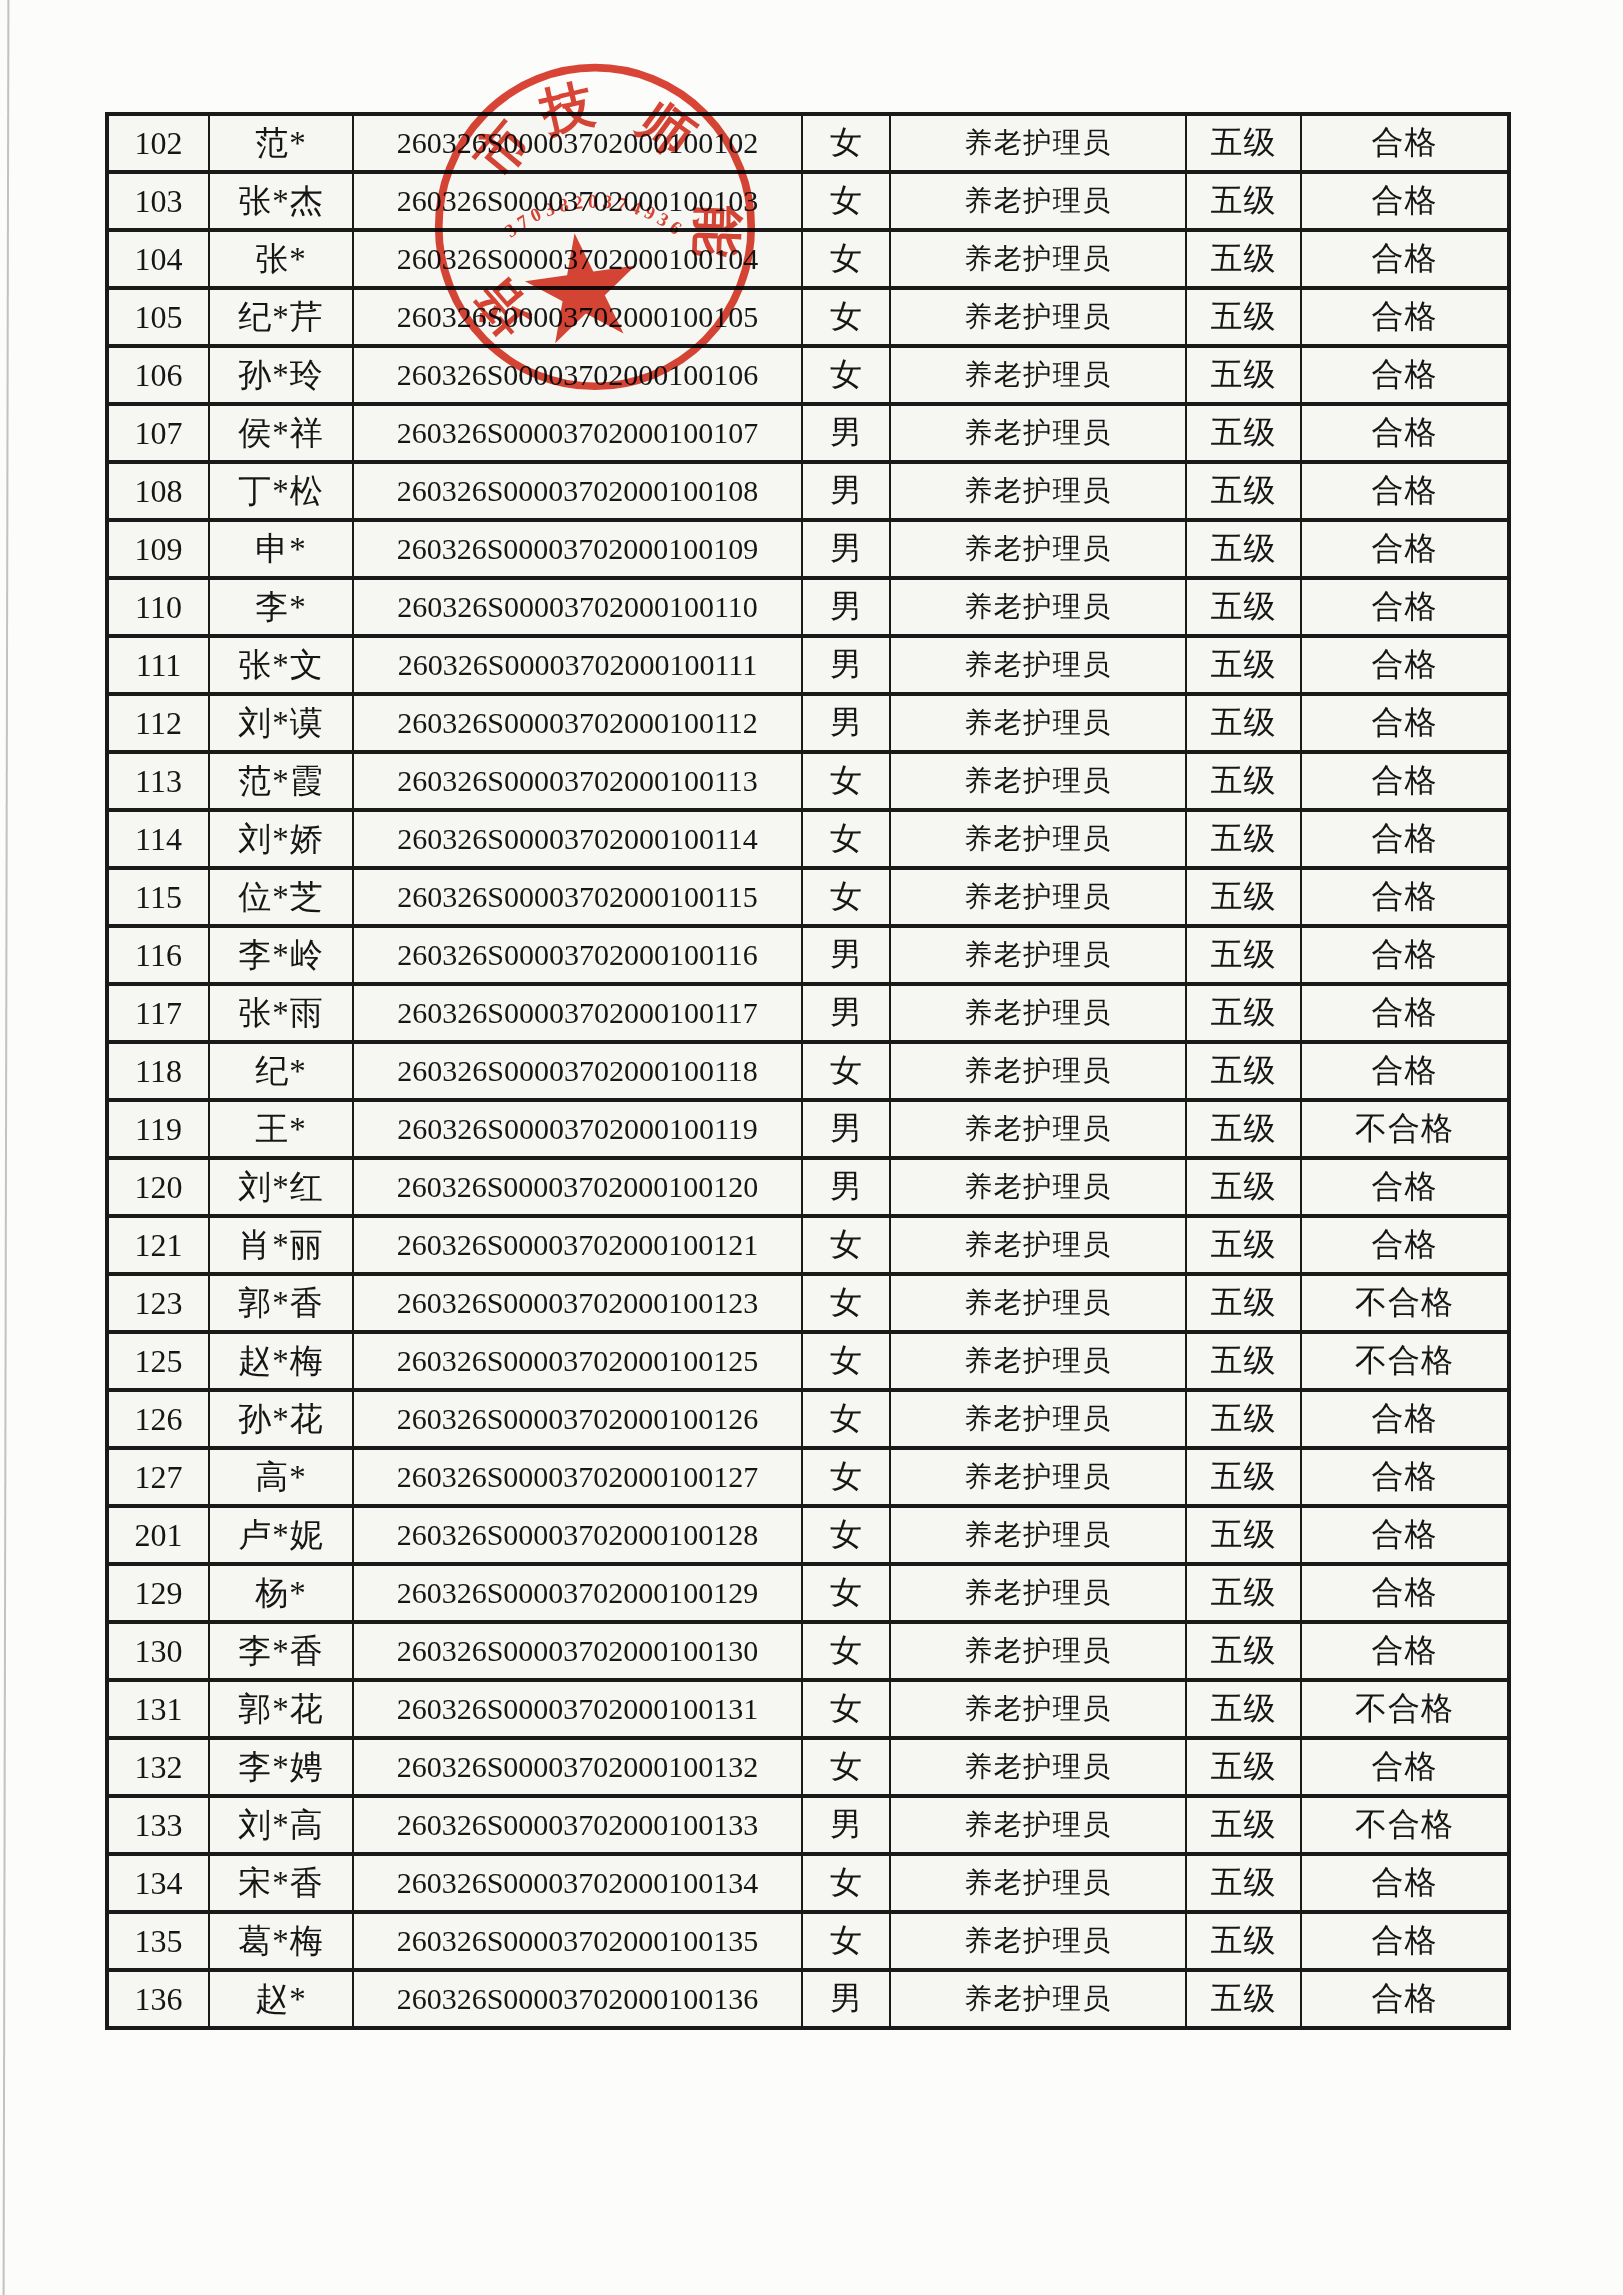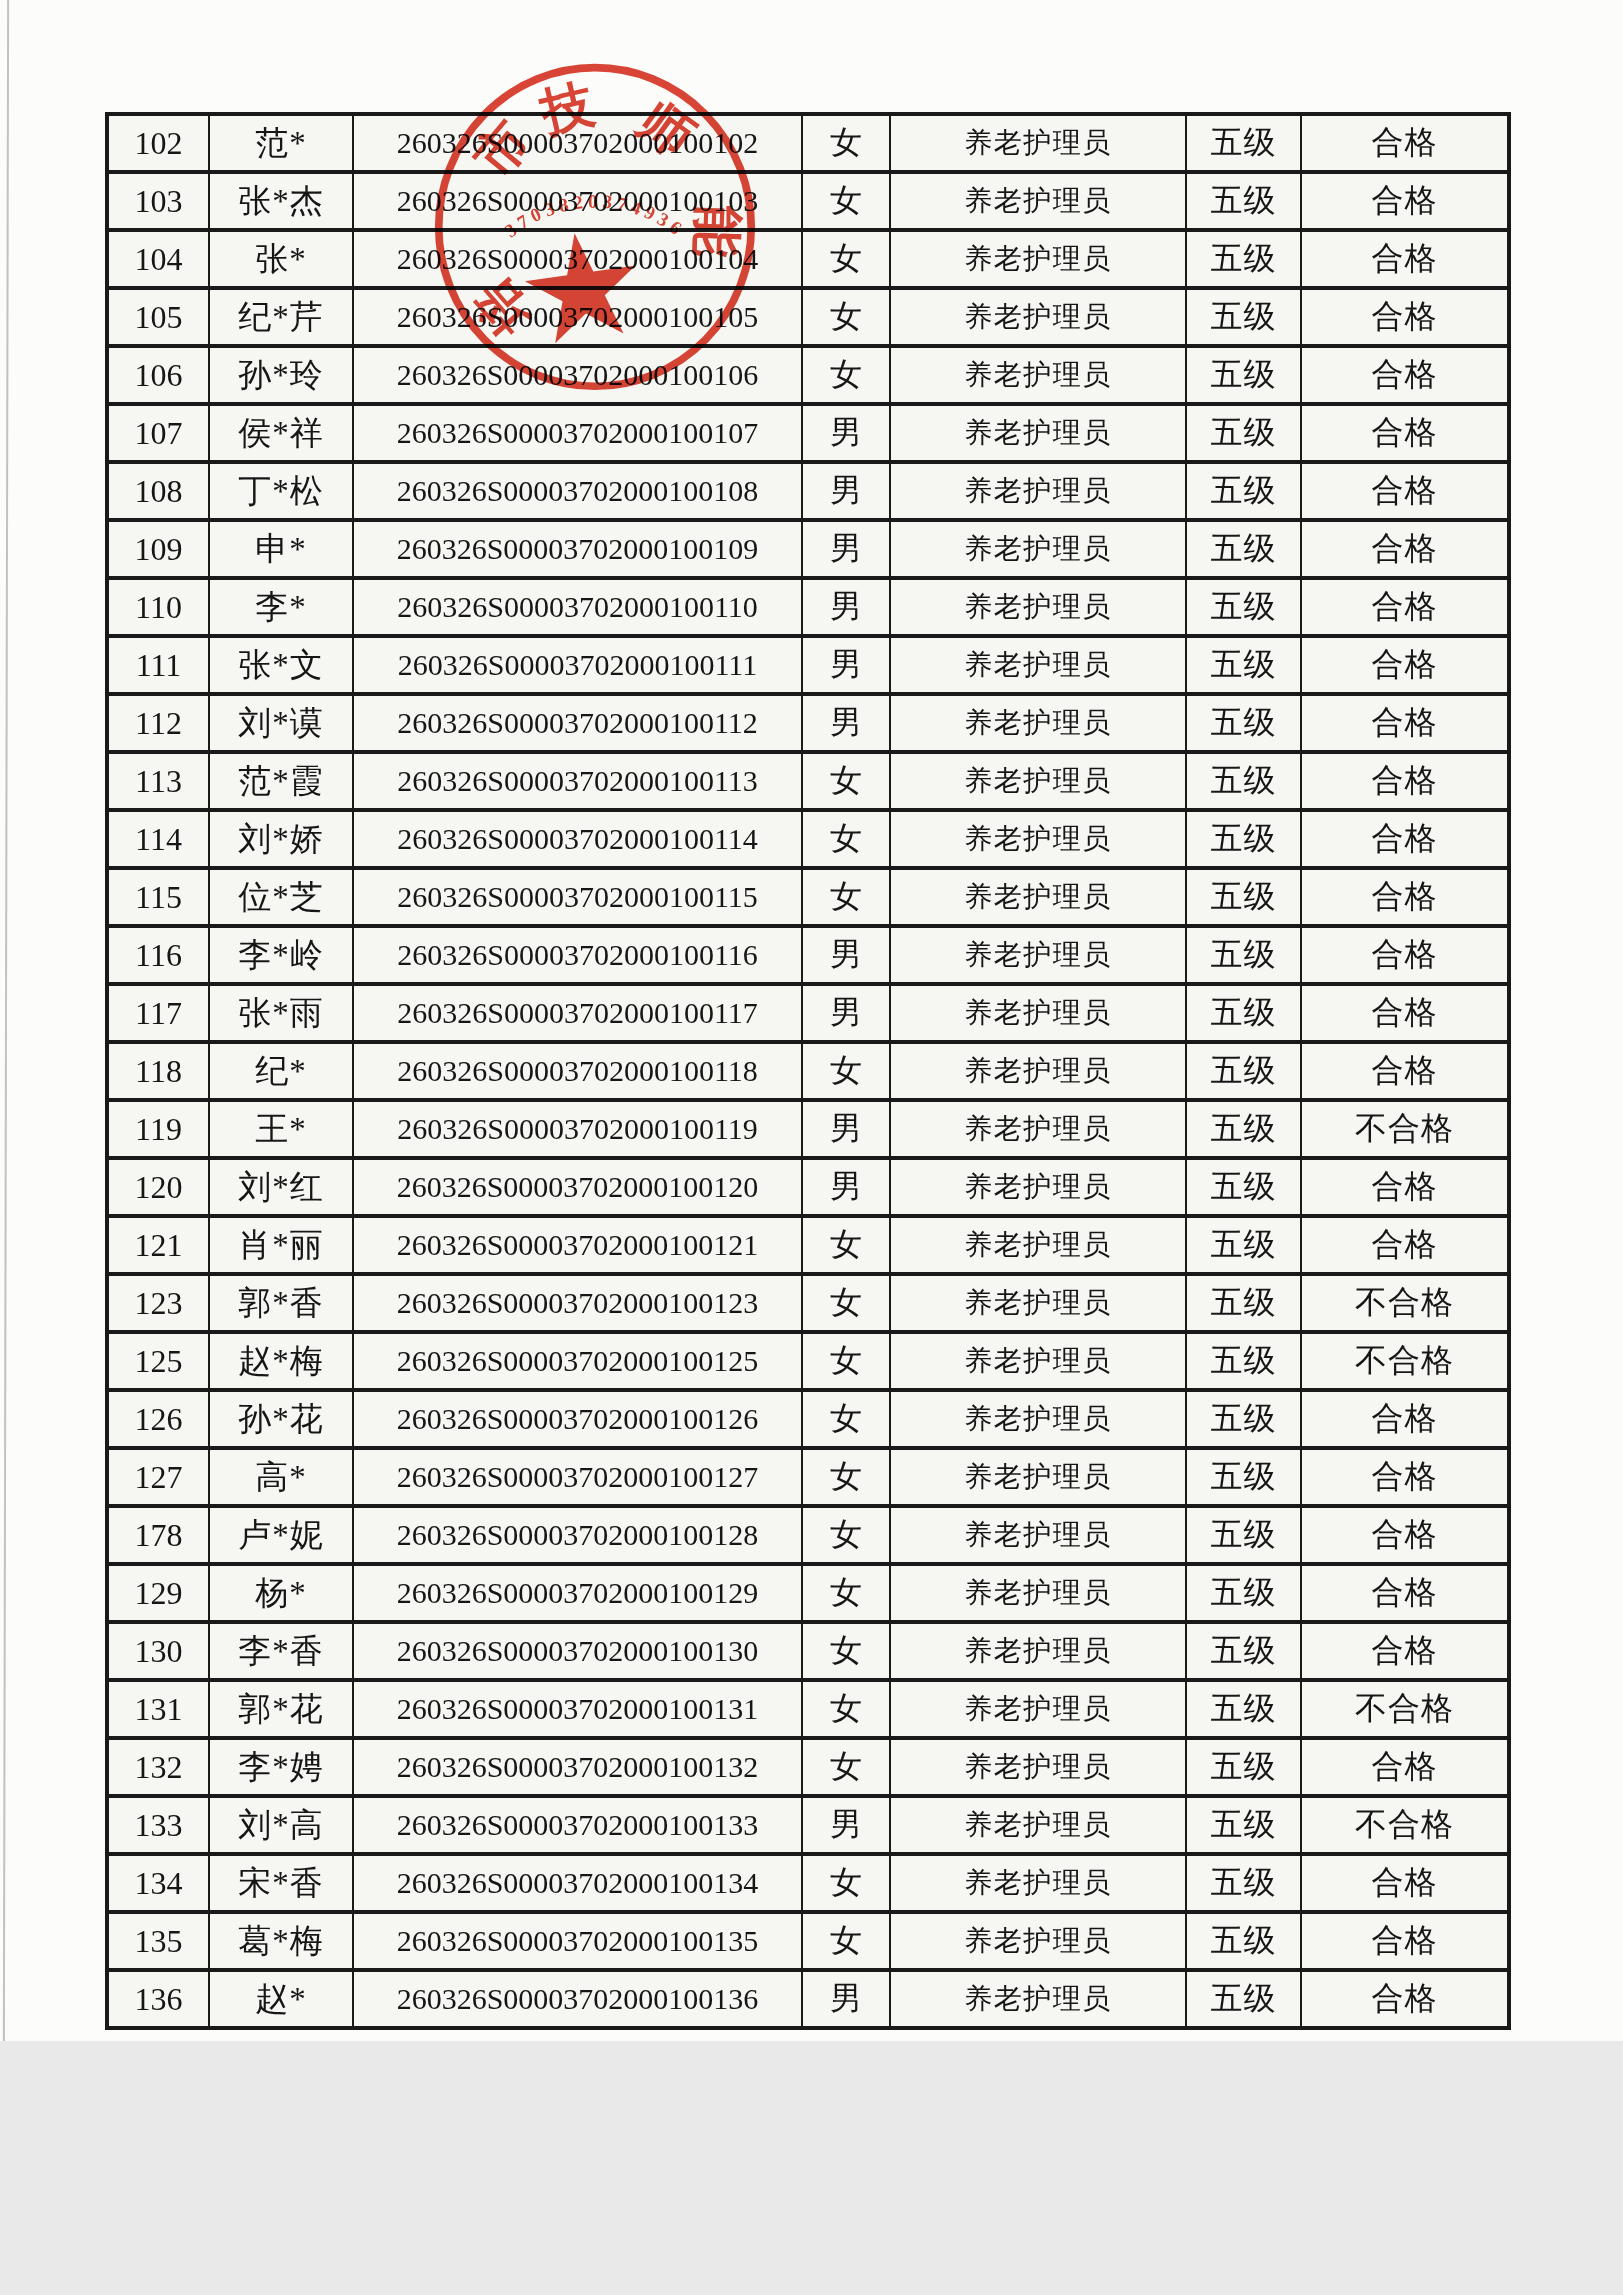--- a/index.html
+++ b/index.html
@@ -1,18 +1,18 @@
 <!DOCTYPE html>
 <html style="font-size:8.2px"><head>
 <meta charset="utf-8">
 <style>
   html,body{margin:0;padding:0;background:#e9e9e9;}
   .page{
     position:relative;
-    width:1623px;height:2041px;
+    width:1623px;height:2295px;
     background:#fcfcfb;
     overflow:hidden;
     font-family:"Liberation Serif","DejaVu Serif",serif;
     color:#161616;
   }
   .scan-line{
     position:absolute;left:4.6px;top:0;width:2px;height:100%;
     background:#8e938e;opacity:.55;transform:rotate(.12deg);
   }
   table.results{
@@ -299,21 +299,21 @@
     <td class="c-num">127</td>
     <td class="c-name">高*</td>
     <td class="c-cert">260326S00003702000100127</td>
     <td class="c-gender">女</td>
     <td class="c-occ">养老护理员</td>
     <td class="c-level">五级</td>
     <td class="c-res">合格</td>
   </tr>
 
   <tr>
-    <td class="c-num">178</td>
+    <td class="c-num">201</td>
     <td class="c-name">卢*妮</td>
     <td class="c-cert">260326S00003702000100128</td>
     <td class="c-gender">女</td>
     <td class="c-occ">养老护理员</td>
     <td class="c-level">五级</td>
     <td class="c-res">合格</td>
   </tr>
 
   <tr>
     <td class="c-num">129</td>

